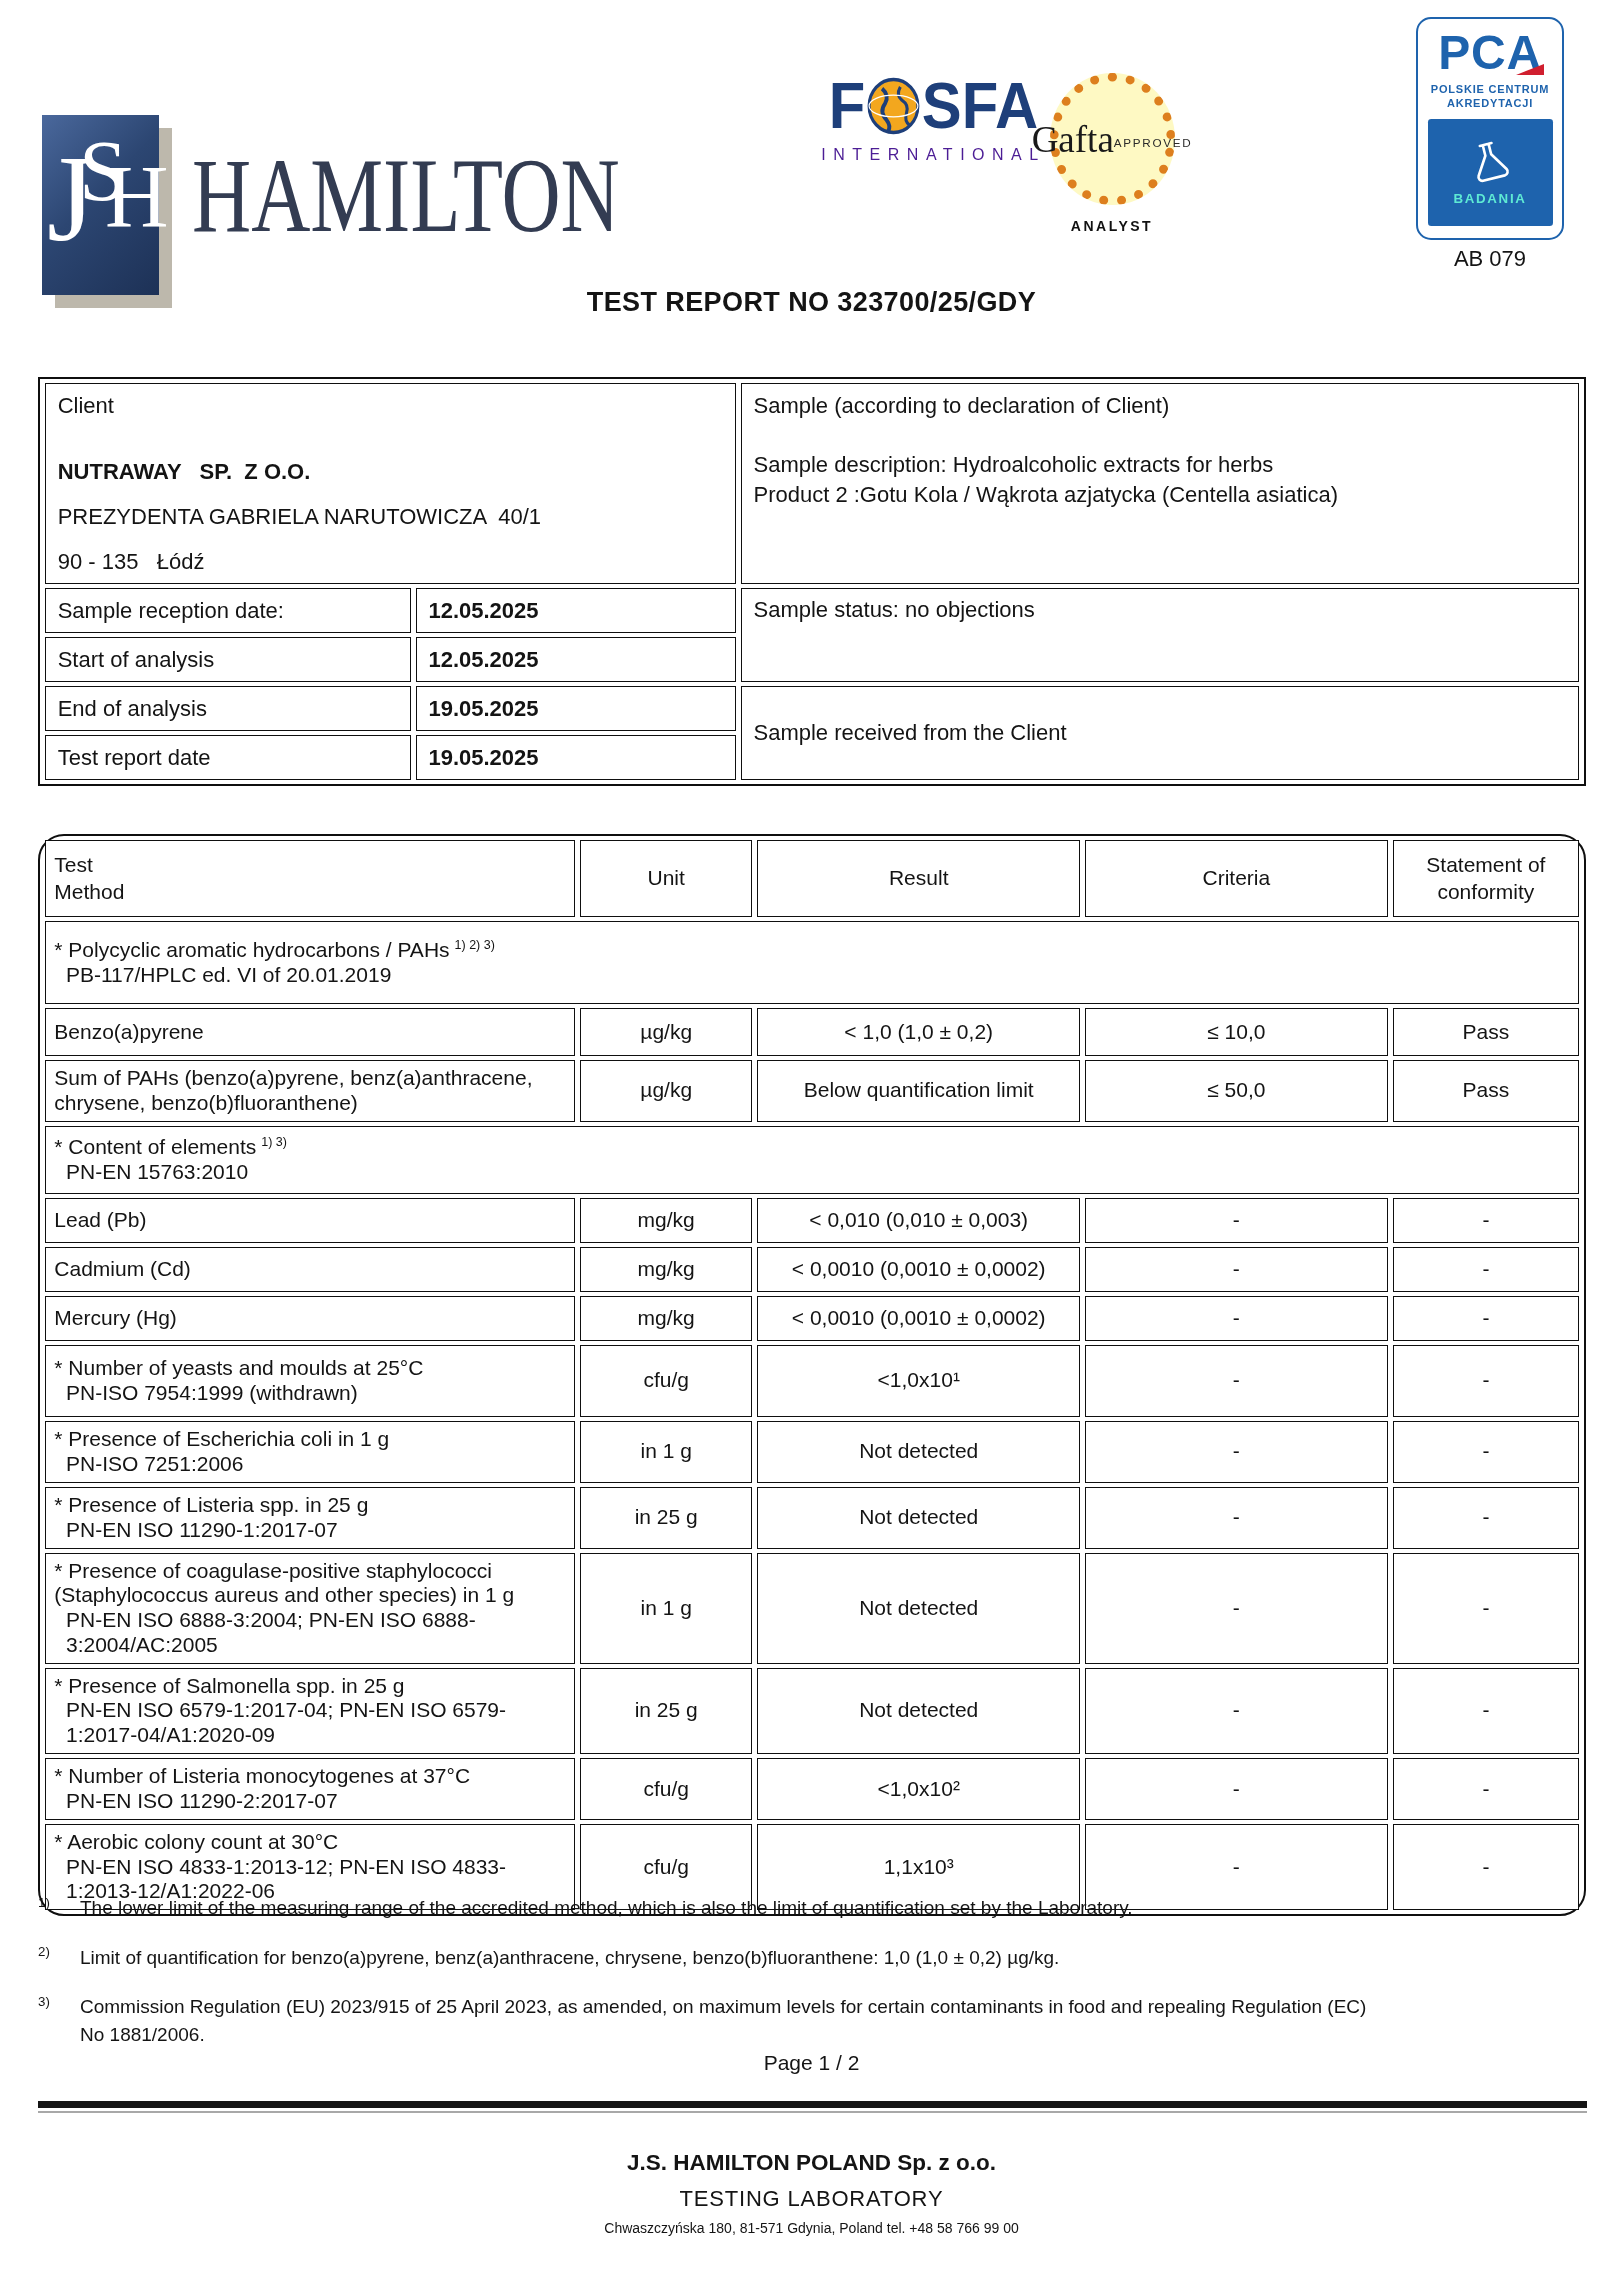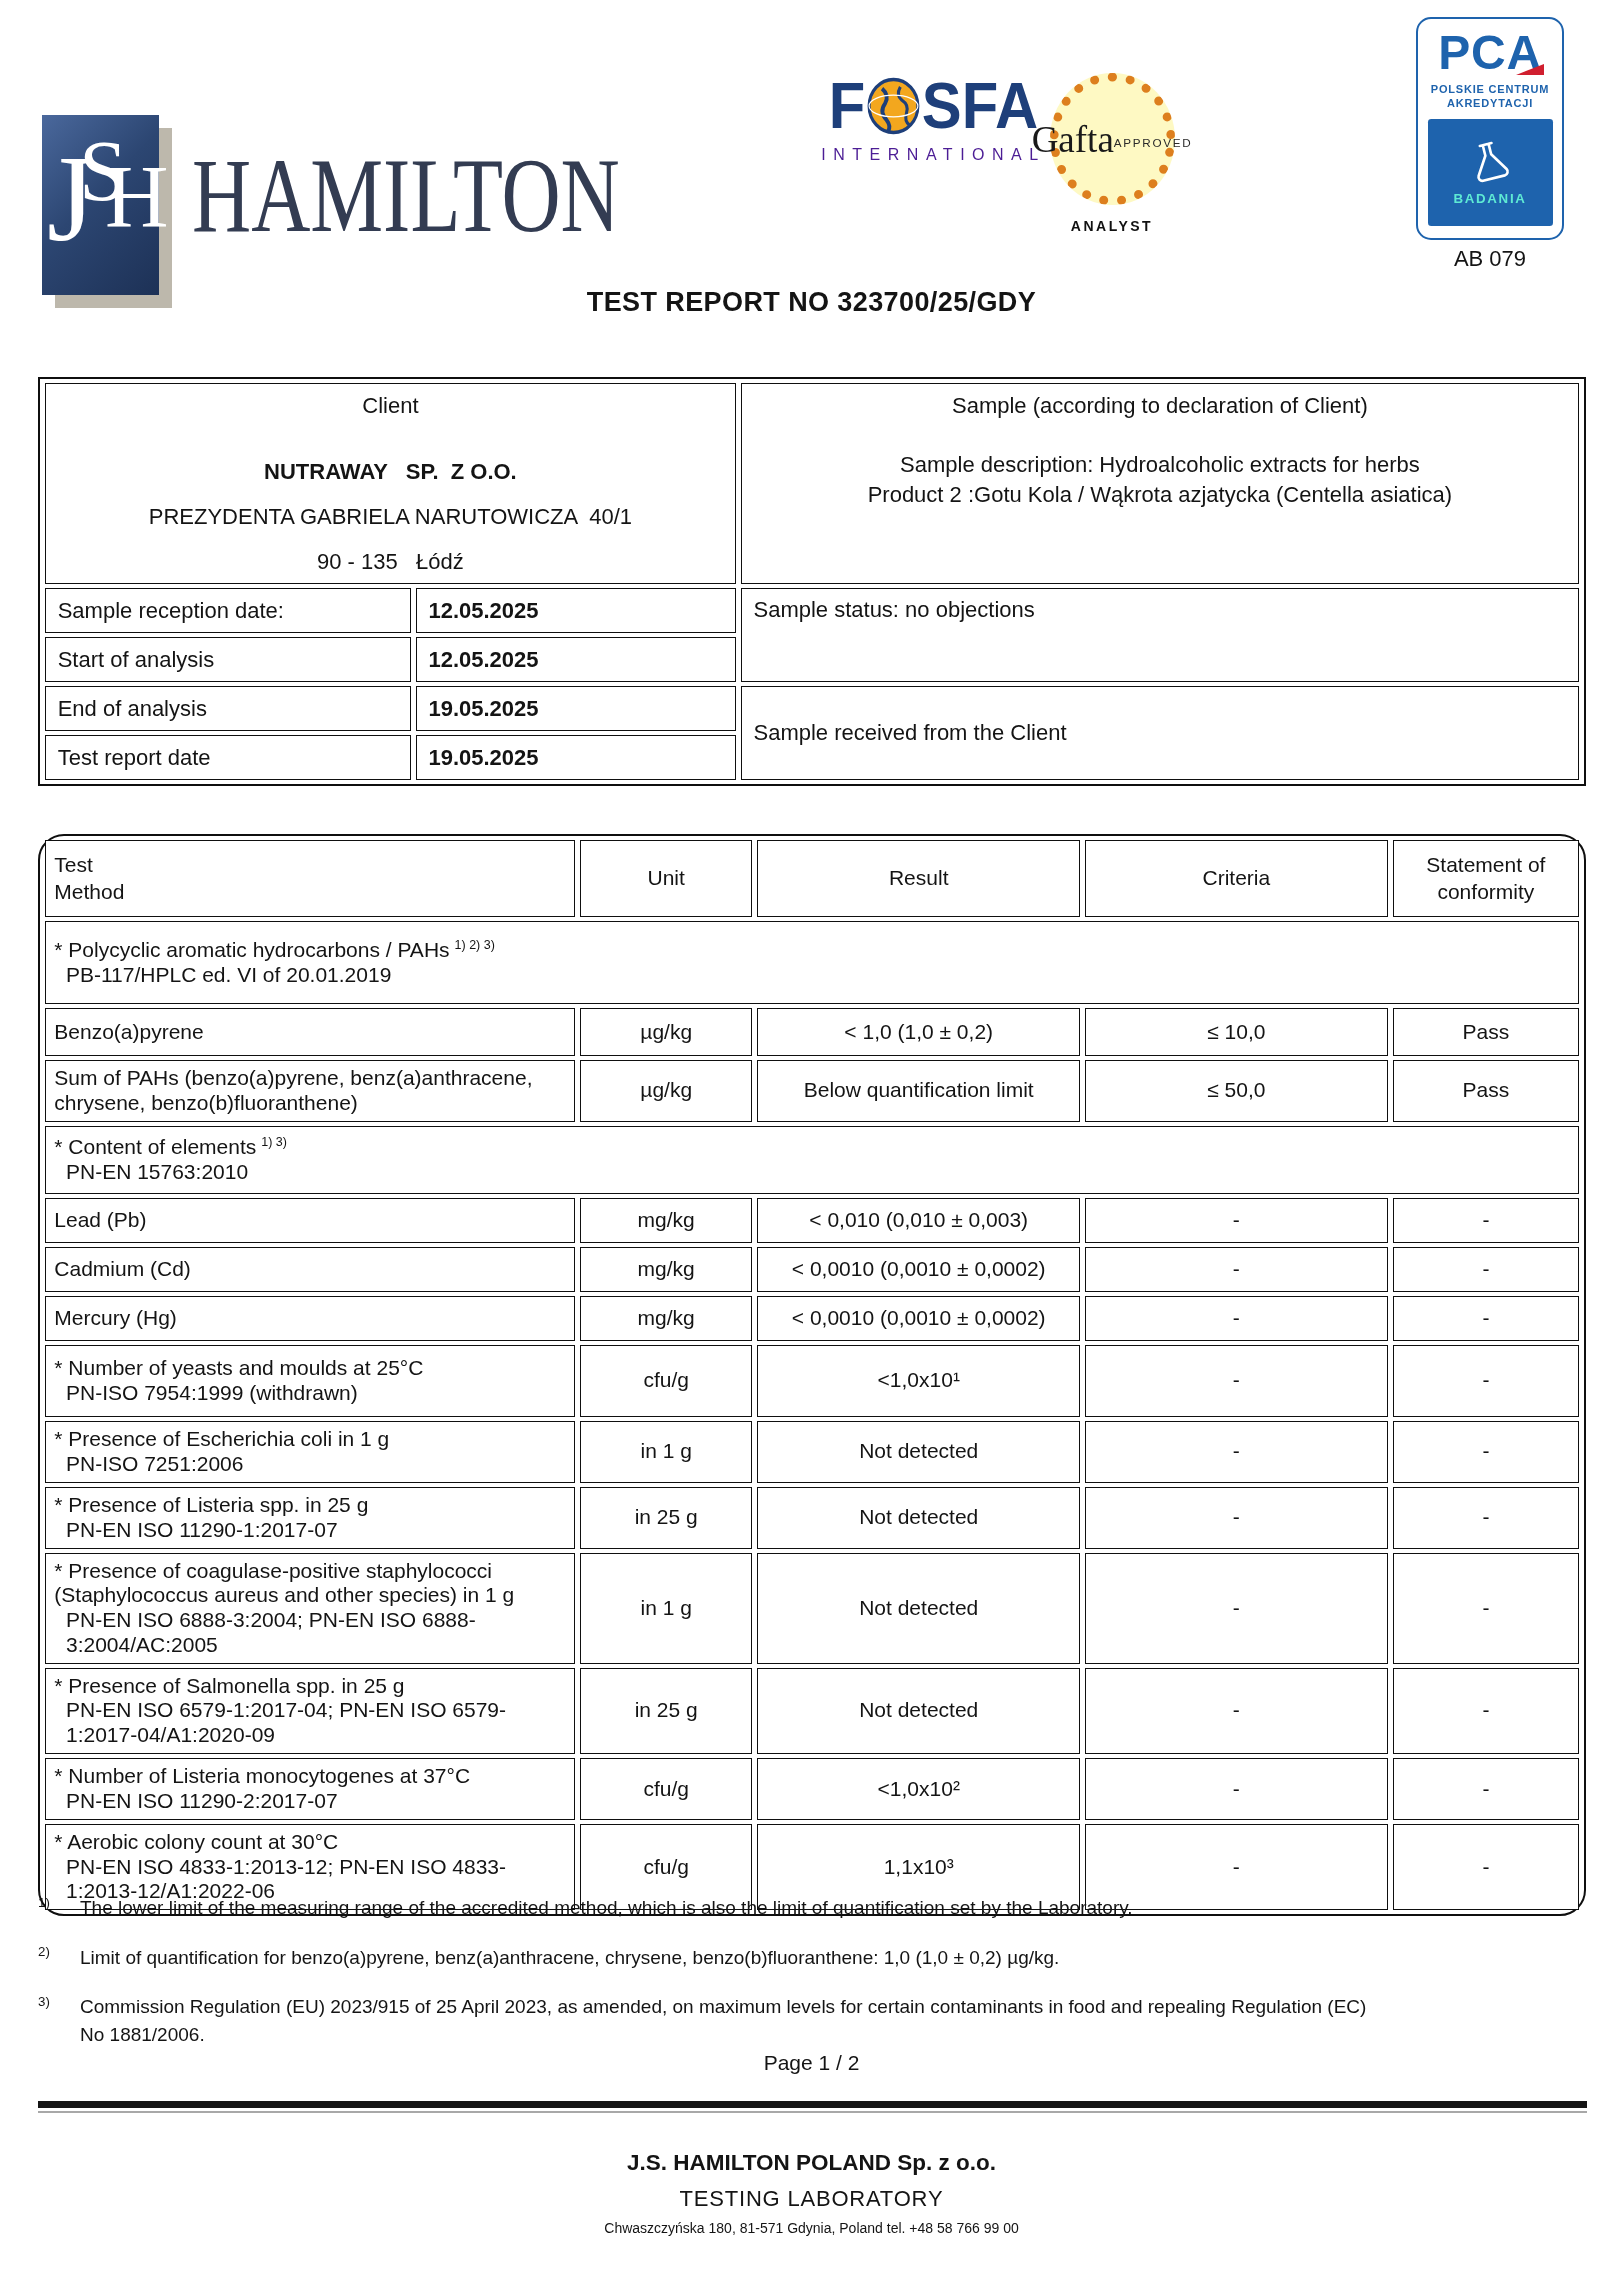--- a/index.html
+++ b/index.html
@@ -67,21 +67,21 @@
   .report-title { position:absolute; left:0; top:287px; width:100%; text-align:center;
     font-size:27px; font-weight:bold; letter-spacing:0.4px; }
 
   
   table.doc { border-collapse:separate; border-spacing:5px 4.2px; background:#fff;
     border:2.5px solid #0f0f0f; table-layout:fixed; }
   table.doc td, table.doc th { border:1.7px solid #0f0f0f; background:#fff; font-weight:normal; }
 
   .info-table { position:absolute; left:38px; top:377px; width:1548px; }
   .info-table td { vertical-align:top; padding:6.7px 11.7px; font-size:22px; line-height:1.35; }
-  .info-table tr.client-row { height:173px;text-align:center; }
+  .info-table tr.client-row { height:173px; }
   .info-table tr.date-row { height:43px; }
   .info-table td.date-label { vertical-align:middle; padding-left:11.7px; }
   .info-table td.date-value { vertical-align:middle; font-weight:bold; font-size:22px; }
   .info-table td.status-cell { padding-top:6px; }
   .info-table td.received-cell { vertical-align:middle; }
   .client-name { font-weight:bold; margin-top:37px; }
   .client-line { margin-top:15px; }
   .sample-desc { margin-top:30px; }
 
   .res-table { position:absolute; left:38px; top:834px; width:1548px; font-size:21px;border-radius:26px; }

